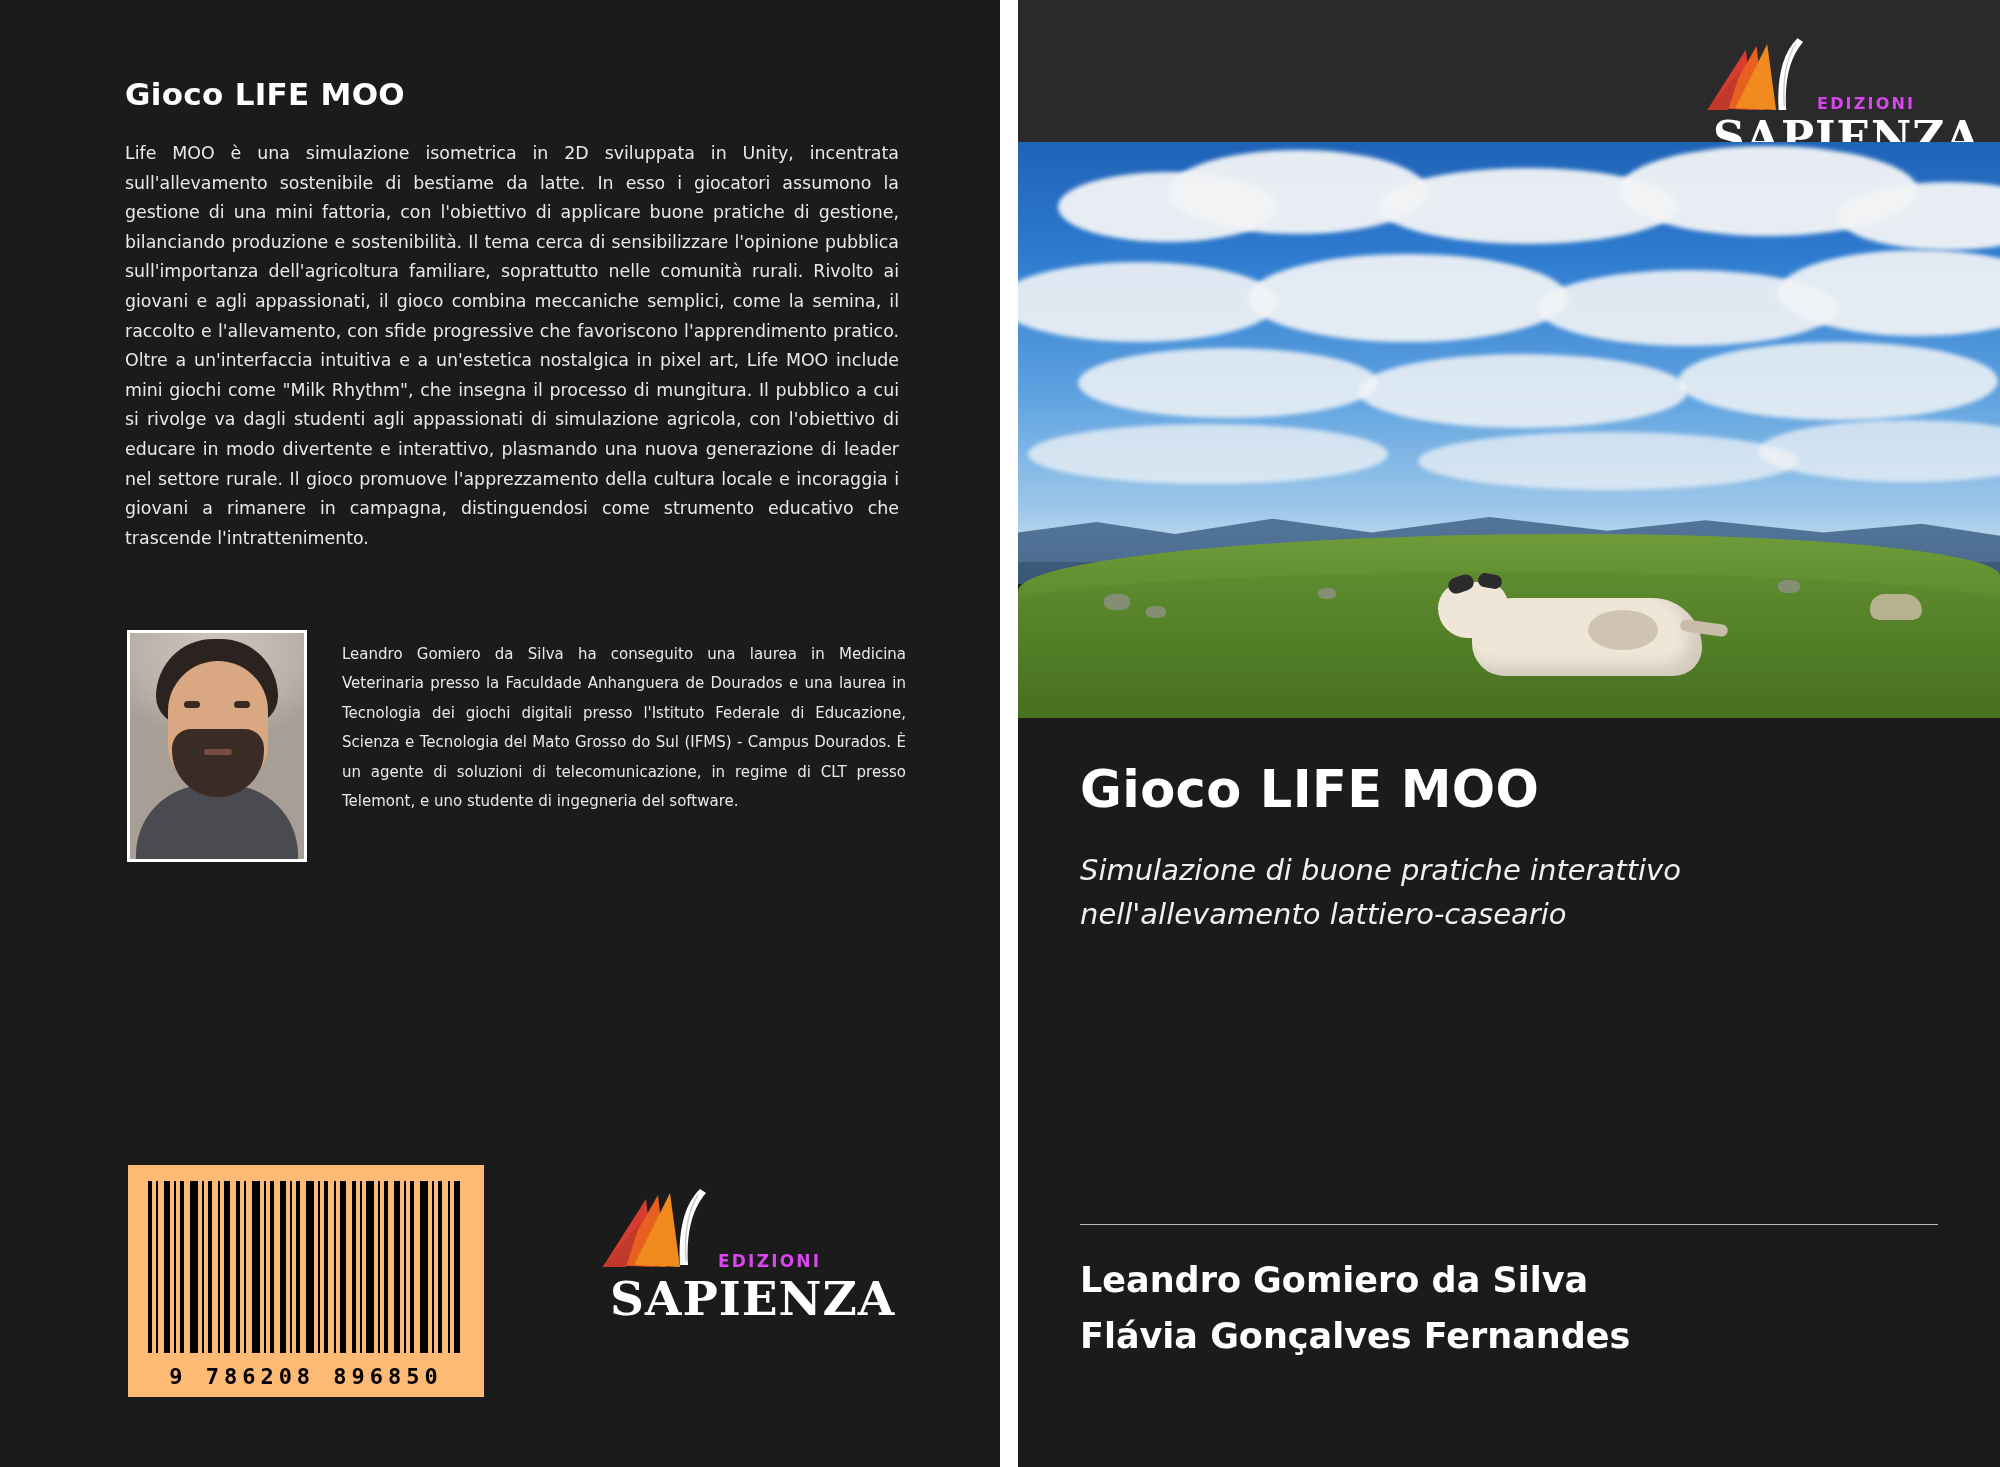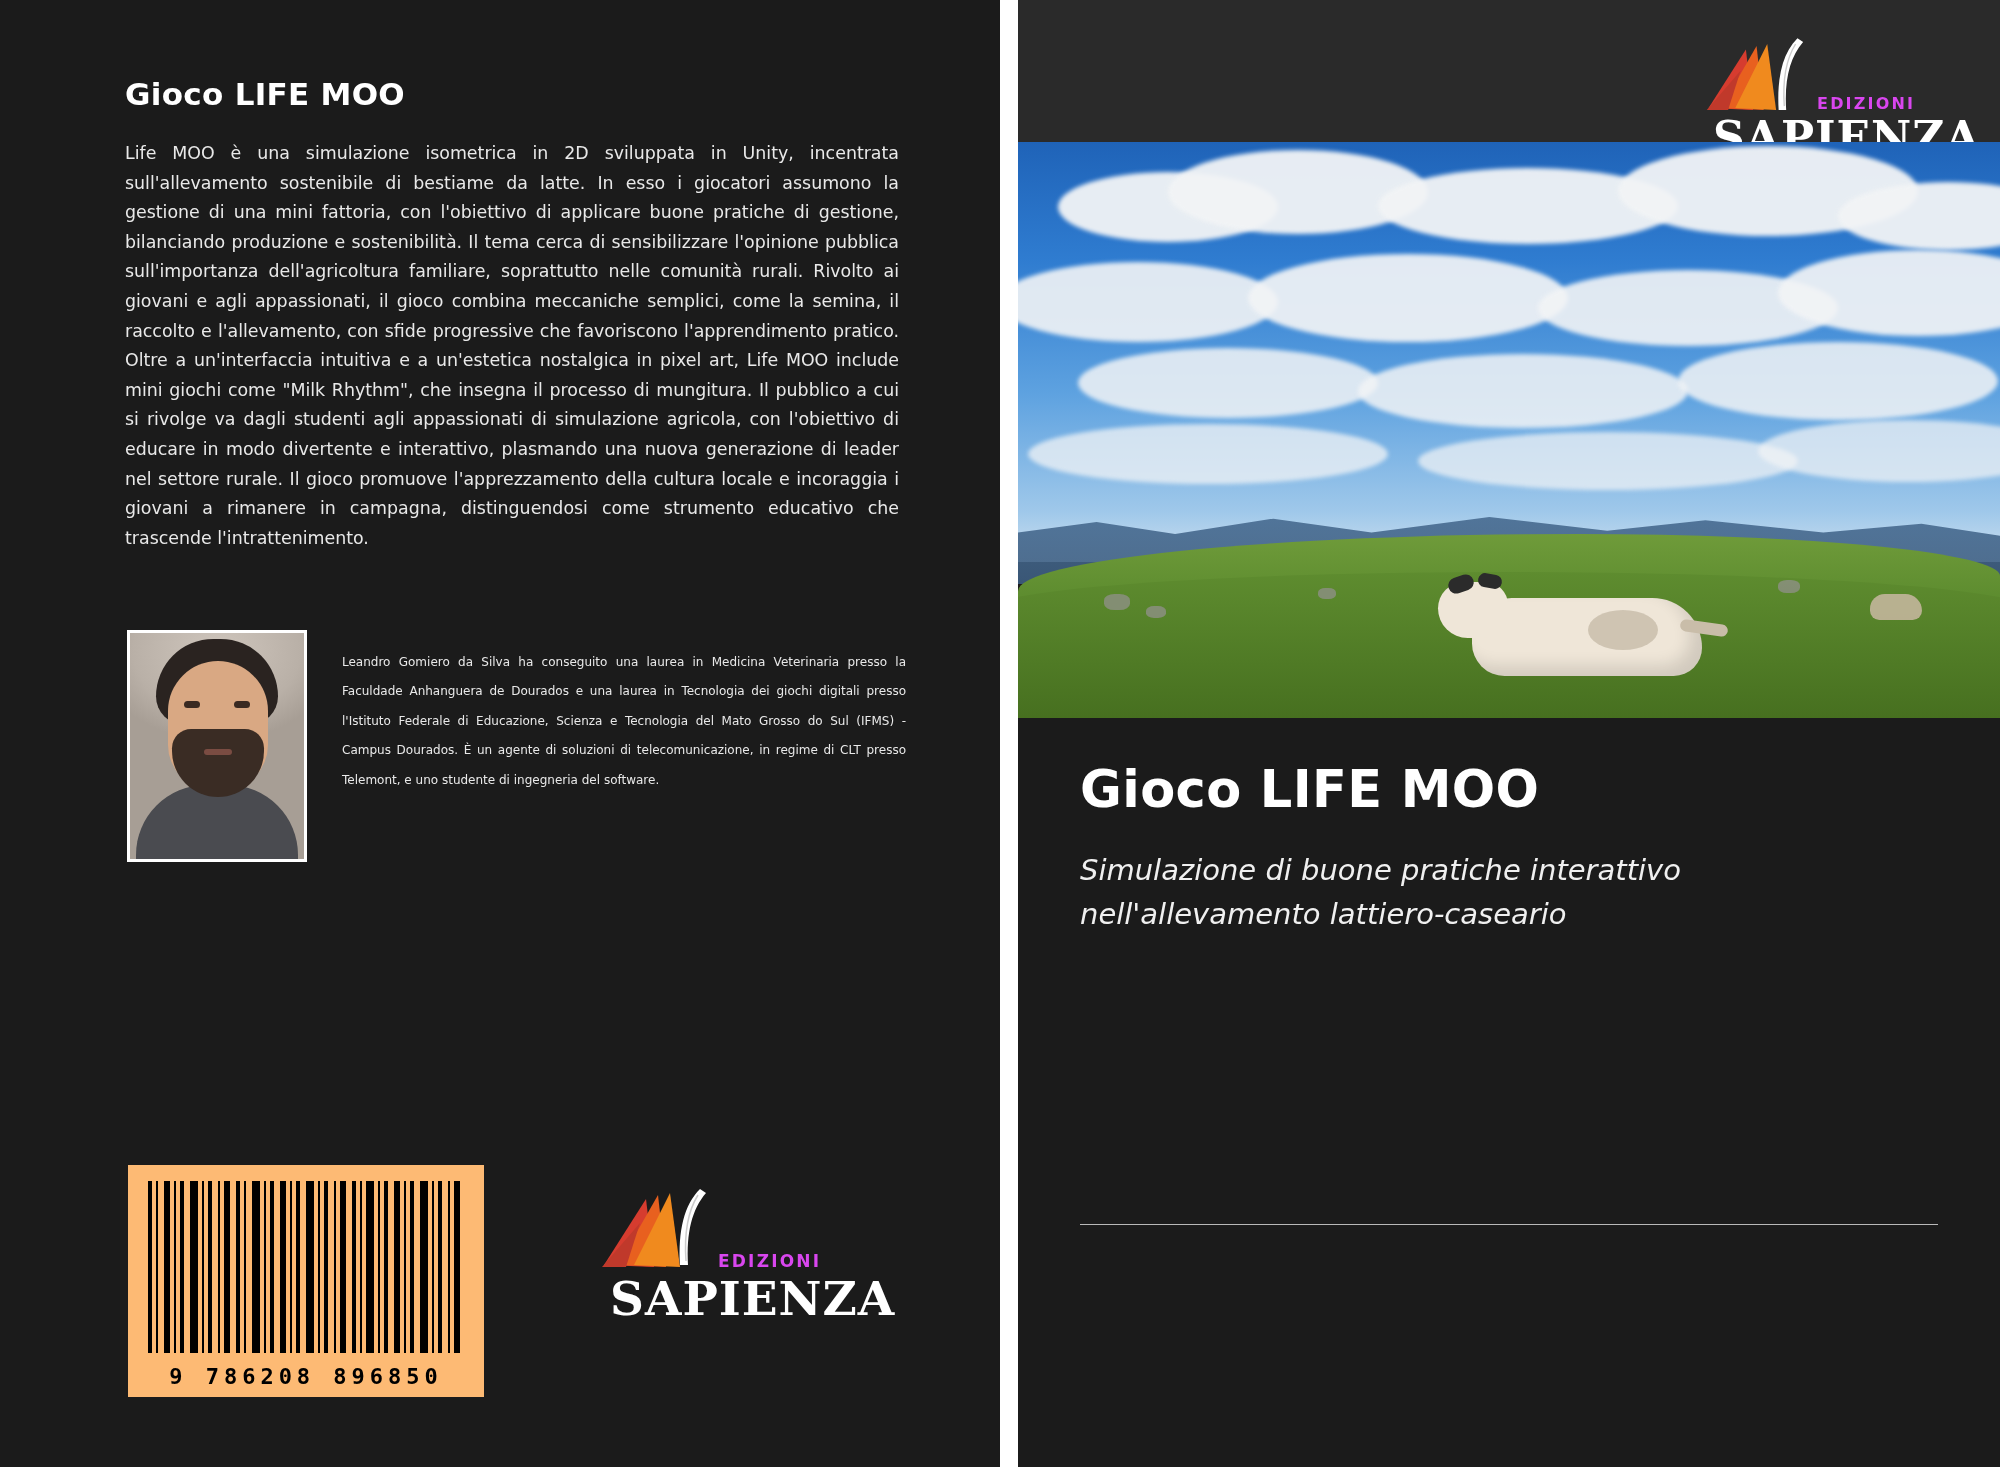--- a/index.html
+++ b/index.html
@@ -127,24 +127,24 @@
     left: 6px;
     bottom: 0;
     width: 162px;
     height: 74px;
     background: #4a4b50;
     border-radius: 70px 70px 0 0;
   }
   .author-bio {
     position: absolute;
     left: 215px;
-    top: 18px;
+    top: 10px;
     width: 564px;
     color: #e9e9e9;
-    font-size: 12px;
+    font-size: 15px;
     line-height: 29.4px;
     text-align: justify;
   }
 
   
   .barcode-box {
     position: absolute;
     left: 128px;
     top: 1165px;
     width: 356px;
@@ -550,15 +550,19 @@
       <div class="cow-far"></div>
 
     </div>
 
     <div class="front-title">Gioco LIFE MOO</div>
 
     <div class="front-subtitle">Simulazione di buone pratiche interattivo nell'allevamento lattiero-caseario</div>
 
     <div class="front-rule"></div>
 
+    <div class="front-authors">
+      <div>Leandro Gomiero da Silva</div>
+      <div>Flávia Gonçalves Fernandes</div>
+    </div>
   </div>
 
 </div>
 
 </body></html>

